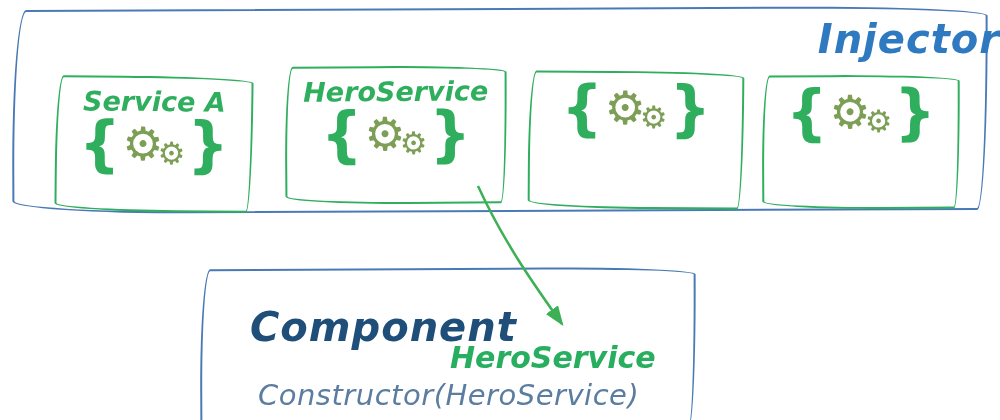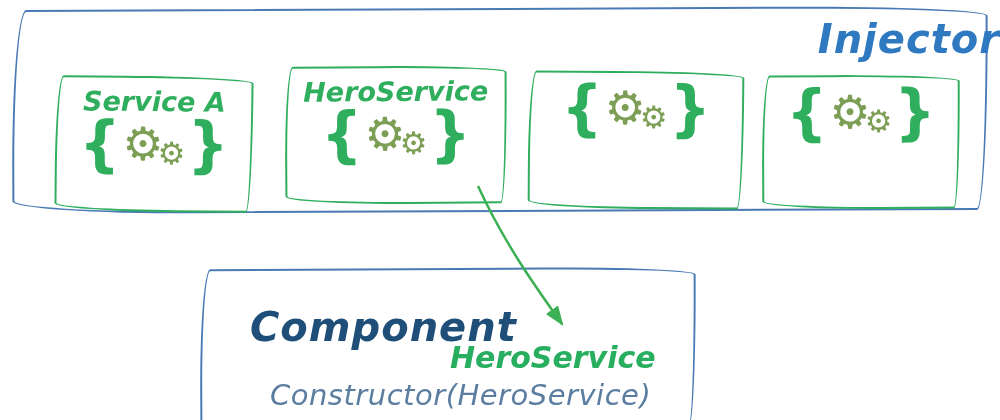--- a/index.html
+++ b/index.html
@@ -111,21 +111,21 @@
     position: absolute;
     left: 450px; top: 340px;
     font-size: 30px;
     font-style: italic;
     font-weight: bold;
     color: #27ae5e;
     white-space: nowrap;
   }
   .component-constructor {
     position: absolute;
-    left: 270px; top: 378px;
+    left: 258px; top: 378px;
     font-size: 29px;
     font-style: italic;
     color: #5b7da0;
     white-space: nowrap;
     letter-spacing: 0.5px;
   }
 
   .arrow-layer {
     position: absolute;
     left: 0; top: 0;

